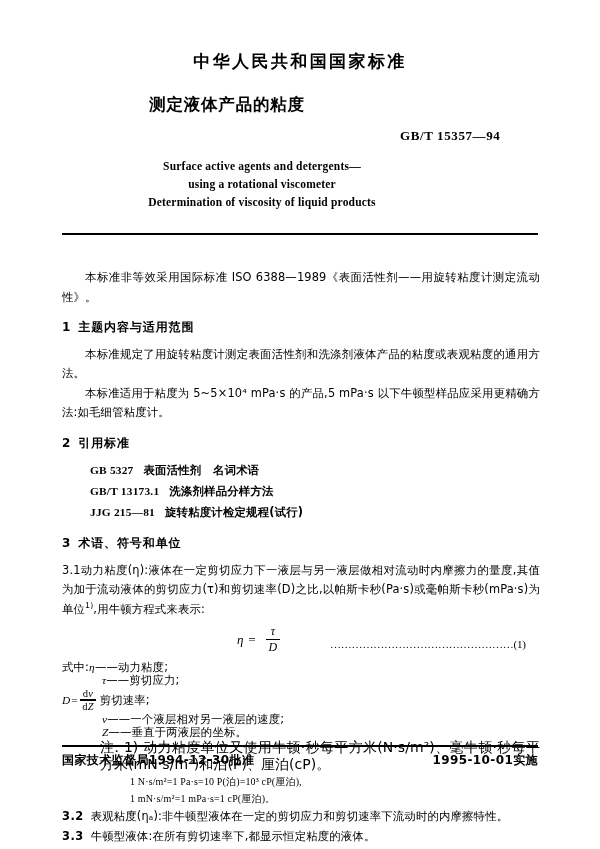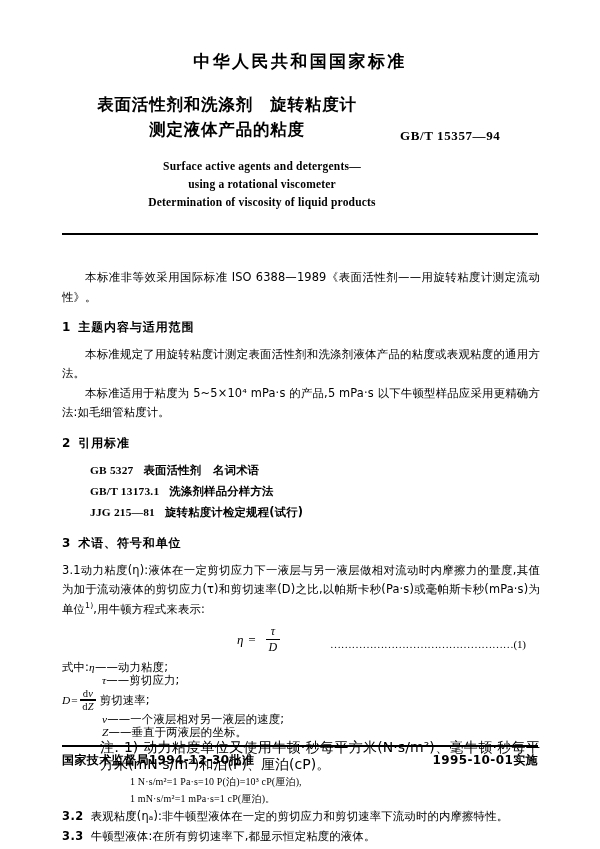--- a/index.html
+++ b/index.html
@@ -220,21 +220,20 @@
   }
 </style>
 </head>
 <body>
 
 <div class="page">
 
   <div class="hdr-national">中华人民共和国国家标准</div>
 
   <div class="title-block">
-    <div>表面活性剂和洗涤剂　旋转粘度计</div>
     <div class="title-line2">测定液体产品的粘度</div>
   </div>
 
   <div class="std-no">GB/T 15357—94</div>
 
   <div class="en-title">
     <div>Surface active agents and detergents—</div>
     <div>using a rotational viscometer</div>
     <div>Determination of viscosity of liquid products</div>
   </div>

